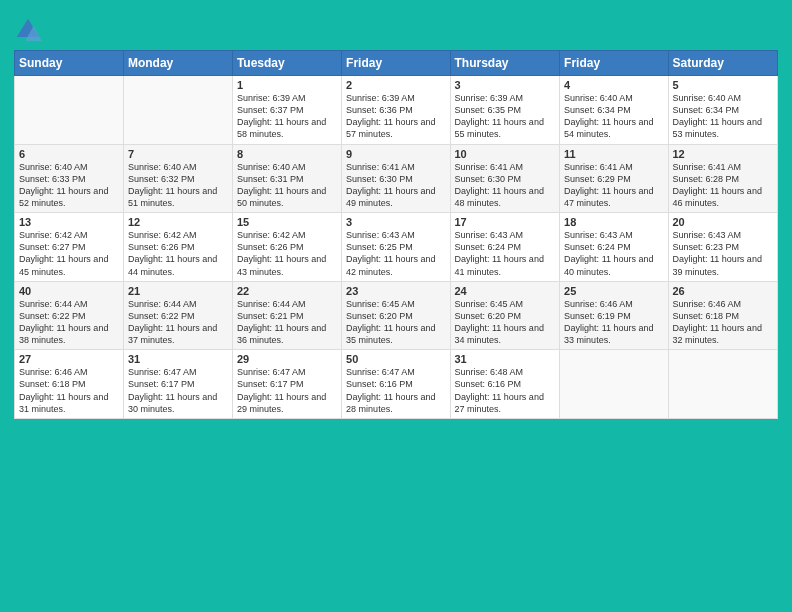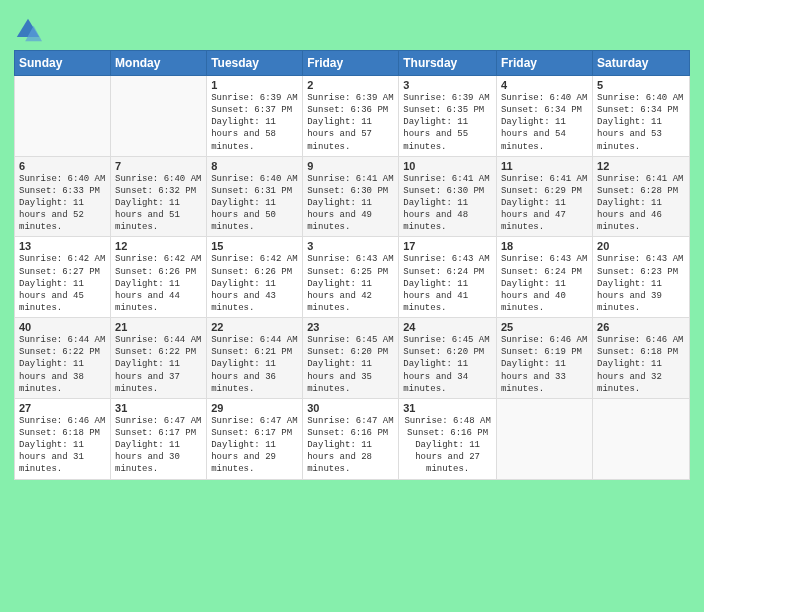--- a/index.html
+++ b/index.html
@@ -4,23 +4,23 @@
   <style>
     * { box-sizing: border-box; margin: 0; padding: 0; }
     body {
       font-family: Arial, sans-serif;
       background: #fff;
       width: 792px;
       height: 612px;
       overflow: hidden;
     }
     .page {
-      width: 704px;
+      width: 792px;
       min-height: 612px;
-      background: #86efac;
+      background: #14b8a6;
       padding: 10px 14px 4px 14px;
     }
     .header-area {
       display: flex;
       justify-content: space-between;
       align-items: flex-start;
       margin-bottom: 6px;
     }
     .logo {
       display: flex;
@@ -85,21 +85,20 @@
     .day-num {
       font-size: 11px;
       font-weight: bold;
       display: block;
       margin-bottom: 1px;
     }
     .day-info {
       font-size: 9px;
       line-height: 1.35;
       color: #333;
-      font-family: Liberation Mono, monospace;
     }
     .empty-cell {
       background: #f9f9f9 !important;
     }
   </style>
 </head>
 <body>
 
 <div class="page">
   <div class="header-area">
@@ -311,28 +310,28 @@
 Sunset: 6:17 PM
 Daylight: 11 hours and 30 minutes.</div>
           </td>
           <td>
             <span class="day-num">29</span>
             <div class="day-info" style="white-space: pre-line;">Sunrise: 6:47 AM
 Sunset: 6:17 PM
 Daylight: 11 hours and 29 minutes.</div>
           </td>
           <td>
-            <span class="day-num">30</span>
+            <span class="day-num">50</span>
             <div class="day-info" style="white-space: pre-line;">Sunrise: 6:47 AM
 Sunset: 6:16 PM
 Daylight: 11 hours and 28 minutes.</div>
           </td>
           <td>
             <span class="day-num">31</span>
-            <div class="day-info" style="white-space: pre-line; text-align: center;">Sunrise: 6:48 AM
+            <div class="day-info" style="white-space: pre-line;">Sunrise: 6:48 AM
 Sunset: 6:16 PM
 Daylight: 11 hours and 27 minutes.</div>
           </td>
           <td class="empty-cell"></td>
           <td class="empty-cell"></td>
         </tr>
       </tbody>
   </table>
 </div>
 

